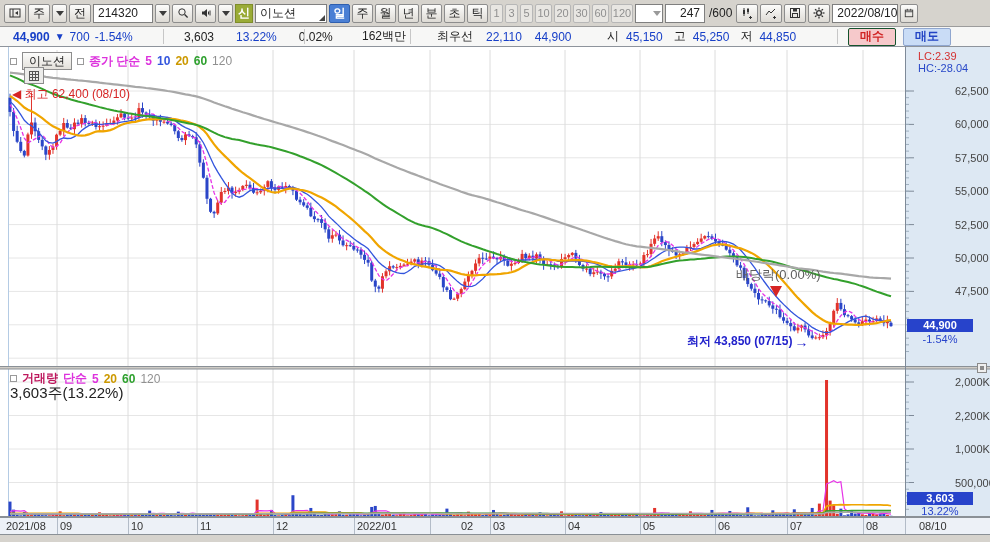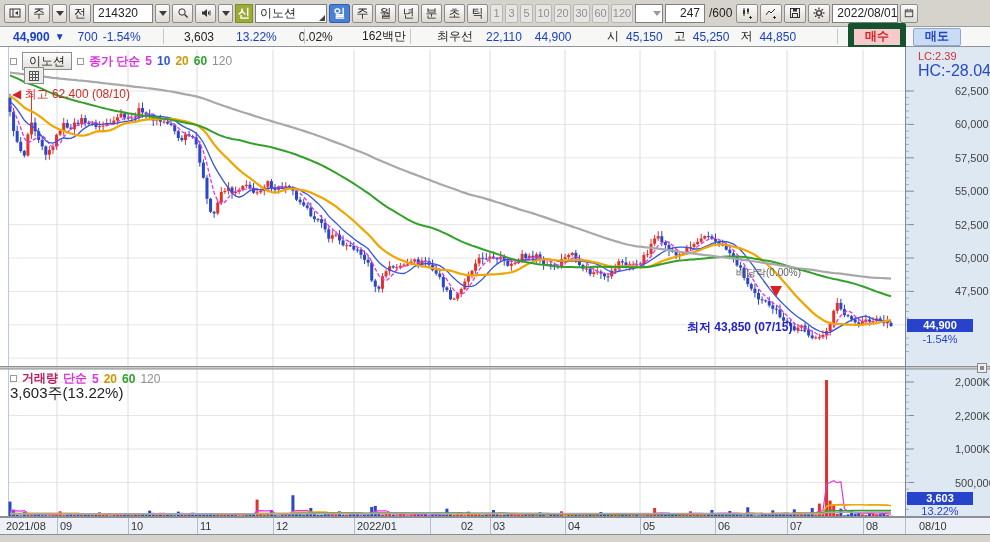--- a/index.html
+++ b/index.html
@@ -16,43 +16,43 @@
   .badge-new{width:18px;height:19px;background:#9aab36;border:1px solid #7e8c2a;color:#fff;font-weight:bold;display:flex;align-items:center;justify-content:center;box-sizing:border-box;}
   .plain{color:#222;padding:0 2px;}
   .corner-mark{position:absolute;right:1px;bottom:1px;width:0;height:0;border-left:6px solid transparent;border-bottom:6px solid #444;}
   .icon12{display:block;}
   
   .infobar{position:absolute;left:0;top:26px;width:990px;height:21px;background:#f7f7f6;border-top:1px solid #9c9c9c;border-bottom:1px solid #8e949c;box-sizing:border-box;display:flex;align-items:center;}
   .ib-cell{display:flex;align-items:center;height:100%;box-sizing:border-box;}
   .ib-div{width:1px;height:15px;background:#c7c7c7;}
   .blue{color:#1840c8;}
   .bold{font-weight:bold;}
-  .btn-buy{width:46px;height:16px;background:#f6c9cb;border:6px solid #14532d;color:#d02424;font-weight:bold;font-size:12px;display:flex;align-items:center;justify-content:center;border-radius:2px;}
+  .btn-buy{width:46px;height:16px;background:#f6c9cb;border:1px solid #14532d;color:#d02424;font-weight:bold;font-size:12px;display:flex;align-items:center;justify-content:center;border-radius:2px;}
   .btn-sell{width:46px;height:16px;background:#c9dcf6;border:1px solid #8fa6cf;color:#2244c4;font-weight:bold;font-size:12px;display:flex;align-items:center;justify-content:center;border-radius:2px;margin-left:7px;}
   
   .axis-bg{position:absolute;left:906px;top:47px;width:84px;height:470px;background:#dde8f3;}
   #chart{position:absolute;left:0;top:47px;}
   .overlay-label{position:absolute;font-size:11px;color:#444;white-space:nowrap;padding-left:38px;}
   .pane-head{position:absolute;left:10px;top:52px;display:flex;align-items:center;gap:5px;white-space:nowrap;font-size:12px;}
   .pane-head2{position:absolute;left:10px;top:370px;display:flex;align-items:center;gap:5px;white-space:nowrap;font-size:12px;}
   .sq{width:7px;height:7px;border:1px solid #9a9a9a;background:#fff;box-sizing:border-box;}
   .title-box{border:1px solid #8d8d8d;background:linear-gradient(#fcfcfb,#e4e1db);padding:0 6px;height:16px;display:flex;align-items:center;}
   .c-ma5{color:#dd33dd;}
   .c-ma10{color:#3355dd;}
   .c-ma20{color:#cc9900;}
   .c-ma60{color:#2ea02e;}
   .c-ma120{color:#909090;}
   .c-vol{color:#be185d;}
   .grid-btn{position:absolute;left:24px;top:67px;width:20px;height:17px;border:1px solid #8d8d8d;background:#ececea;display:flex;align-items:center;justify-content:center;box-sizing:border-box;}
   .anno-high{position:absolute;left:12px;top:86px;color:#d62424;font-size:12px;white-space:nowrap;}
-  .anno-low{position:absolute;left:687px;top:319px;color:#2222cc;font-size:12px;font-weight:bold;white-space:nowrap;display:flex;gap:2px;align-items:center;}
-  .anno-exdiv{position:absolute;left:736px;top:266px;color:#5f5f5f;font-size:10px;white-space:nowrap;}
+  .anno-low{position:absolute;left:687px;top:333px;color:#2222cc;font-size:12px;font-weight:bold;white-space:nowrap;display:flex;gap:2px;align-items:center;}
+  .anno-exdiv{position:absolute;left:736px;top:266px;color:#5f5f5f;font-size:13px;white-space:nowrap;}
   .exdiv-marker{position:absolute;left:770px;top:286px;width:0;height:0;border-left:6px solid transparent;border-right:6px solid transparent;border-top:11px solid #d62424;}
   .lc{position:absolute;left:918px;top:50px;font-size:11px;color:#d43030;white-space:nowrap;}
-  .hc{position:absolute;left:918px;top:62px;font-size:16px;color:#2848c8;white-space:nowrap;}
+  .hc{position:absolute;left:918px;top:62px;font-size:11px;color:#2848c8;white-space:nowrap;}
   .price-badge{position:absolute;left:907px;top:319px;width:66px;height:13px;background:#2743cb;color:#fff;font-size:11px;font-weight:bold;text-align:center;line-height:13px;}
   .price-rate{position:absolute;left:907px;top:333px;width:66px;color:#2743cb;font-size:11px;text-align:center;}
   .vol-badge{position:absolute;left:907px;top:492px;width:66px;height:13px;background:#2743cb;color:#fff;font-size:11px;font-weight:bold;text-align:center;line-height:13px;}
   .vol-rate{position:absolute;left:907px;top:505px;width:66px;color:#2743cb;font-size:11px;text-align:center;}
   .vol-sum{position:absolute;left:10px;top:384px;font-size:15px;color:#222;}
   .corner-ico{position:absolute;left:977px;top:363px;width:10px;height:10px;border:1px solid #8a8a8a;background:#efefef;box-sizing:border-box;}
   .corner-ico:after{content:"";position:absolute;left:2px;top:2px;width:4px;height:4px;background:#8a8a8a;}
   
   .date-axis{position:absolute;left:0;top:517px;width:990px;height:18px;background:#edf1f7;border-top:1px solid #8a9096;border-bottom:1px solid #8a9096;box-sizing:border-box;}
   .date-label{position:absolute;top:2px;font-size:11px;color:#333;white-space:nowrap;}
@@ -153,36 +153,36 @@
             <line x1="6" y1="9.5" x2="6" y2="11.5"></line>
             <line x1="0.5" y1="6" x2="2.5" y2="6"></line>
             <line x1="9.5" y1="6" x2="11.5" y2="6"></line>
             <line x1="2.1" y1="2.1" x2="3.5" y2="3.5"></line>
             <line x1="8.5" y1="8.5" x2="9.9" y2="9.9"></line>
             <line x1="2.1" y1="9.9" x2="3.5" y2="8.5"></line>
             <line x1="8.5" y1="3.5" x2="9.9" y2="2.1"></line>
           </g>
         </svg>
     </div>
-    <div class="field" style="width:66px">2022/08/01</div>
+    <div class="field" style="width:66px">2022/08/10</div>
     <div class="tbtn" style="width:18px">
       <svg class="icon12" width="12" height="12" viewBox="0 0 12 12">
           <rect x="1.5" y="2.5" width="9" height="8" fill="none" stroke="#333"></rect>
           <line x1="1.5" y1="4.5" x2="10.5" y2="4.5" stroke="#333"></line>
           <line x1="4" y1="1" x2="4" y2="3" stroke="#333"></line>
           <line x1="8" y1="1" x2="8" y2="3" stroke="#333"></line>
         </svg>
     </div>
   </div>
 
   <div class="infobar">
     <div class="ib-cell" style="width:163px;padding-left:13px;gap:5px">
       <span class="blue bold">44,900</span>
       <span class="blue" style="font-size:10px">▼</span>
-      <span class="blue" style="margin-left:8px">700</span>
+      <span class="blue" style="margin-left:0">700</span>
       <span class="blue">-1.54%</span>
     </div>
     <div class="ib-div"></div>
     <div class="ib-cell" style="width:140px;padding-left:20px;gap:22px">
       <span>3,603</span>
       <span class="blue">13.22%</span>
       <span>0.02%</span>
     </div>
     <div class="ib-div"></div>
     <div class="ib-cell" style="width:105px;justify-content:flex-end;padding-right:4px">

